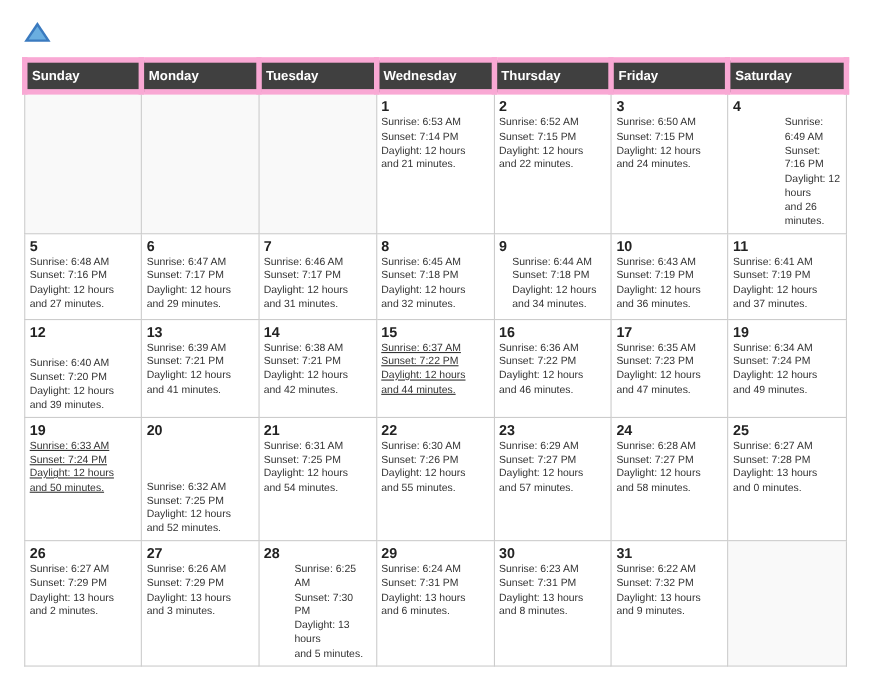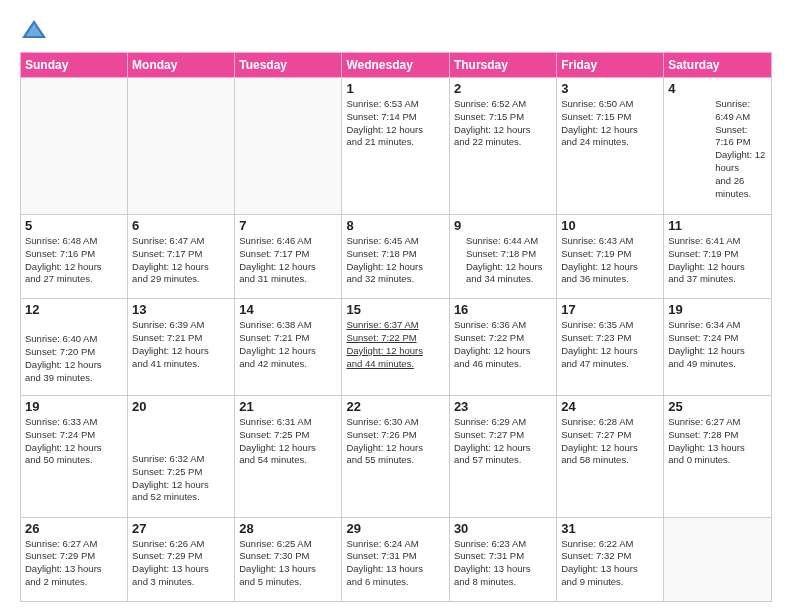--- a/index.html
+++ b/index.html
@@ -59,27 +59,27 @@
     .subtitle {
       font-size: 14px;
       color: #444;
     }
     .calendar {
       width: 100%;
       border-collapse: collapse;
       flex: 1;
     }
     .calendar th {
-      background: #ec4899;
+      background: #404040;
       color: #fff;
       font-size: 12px;
       font-weight: bold;
       padding: 5px 4px;
       text-align: left;
-      border: 1px solid #f9a8d4;
+      border: 5px solid #f9a8d4;
     }
     .calendar td {
       border: 1px solid #ccc;
       vertical-align: top;
       padding: 3px 4px;
       width: 108px;
       height: 78px;
     }
     .day-num {
       font-size: 13px;
@@ -262,21 +262,21 @@
             <span class="day-num">19</span>
             <div class="day-info" style="white-space: pre-line;">Sunrise: 6:34 AM
 Sunset: 7:24 PM
 Daylight: 12 hours
 and 49 minutes.</div>
           </td>
         </tr>
         <tr>
           <td>
             <span class="day-num">19</span>
-            <div class="day-info" style="white-space: pre-line;">Sunrise: 6:33 AM
+            <div class="day-info" style="white-space: pre-line; text-decoration: underline;">Sunrise: 6:33 AM
 Sunset: 7:24 PM
 Daylight: 12 hours
 and 50 minutes.</div>
           </td>
           <td>
             <span class="day-num">20</span>
             <div class="day-info" style="white-space: pre-line; margin-top: 39px;">Sunrise: 6:32 AM
 Sunset: 7:25 PM
 Daylight: 12 hours
 and 52 minutes.</div>
@@ -327,21 +327,21 @@
           </td>
           <td>
             <span class="day-num">27</span>
             <div class="day-info" style="white-space: pre-line;">Sunrise: 6:26 AM
 Sunset: 7:29 PM
 Daylight: 13 hours
 and 3 minutes.</div>
           </td>
           <td>
             <span class="day-num">28</span>
-            <div class="day-info" style="white-space: pre-line;">Sunrise: 6:25 AM
+            <div class="day-info" style="white-space: pre-line; margin-left: 28px;">Sunrise: 6:25 AM
 Sunset: 7:30 PM
 Daylight: 13 hours
 and 5 minutes.</div>
           </td>
           <td>
             <span class="day-num">29</span>
             <div class="day-info" style="white-space: pre-line;">Sunrise: 6:24 AM
 Sunset: 7:31 PM
 Daylight: 13 hours
 and 6 minutes.</div>

